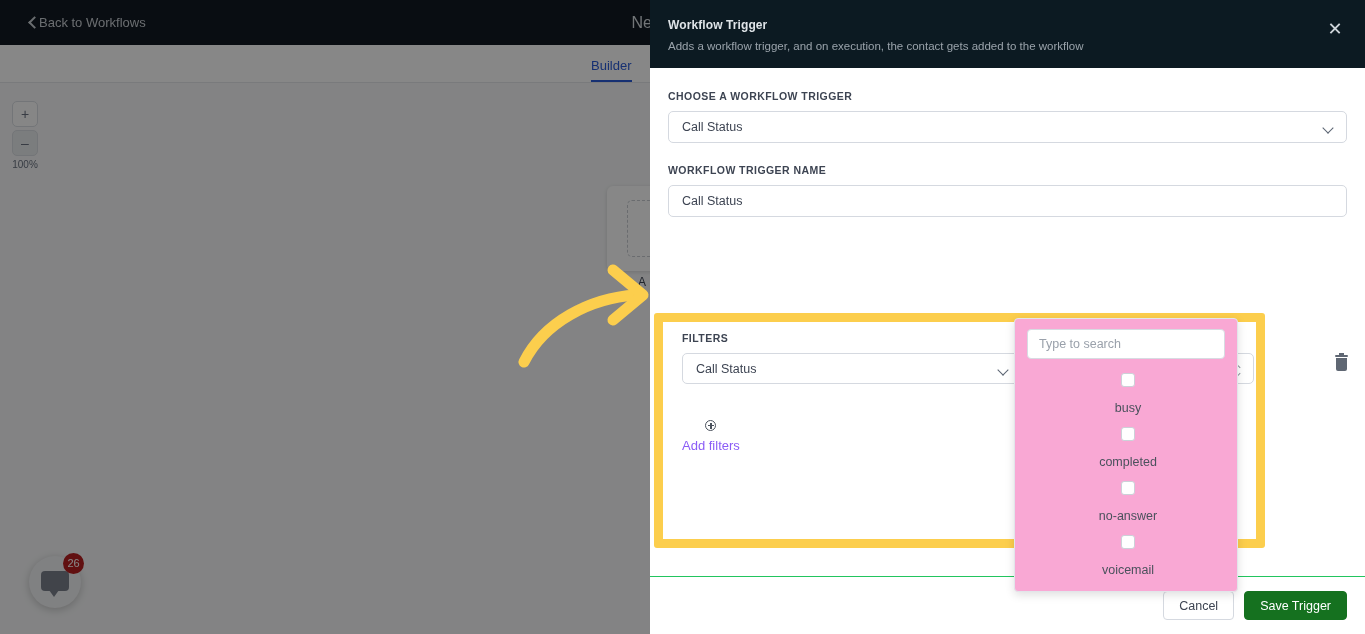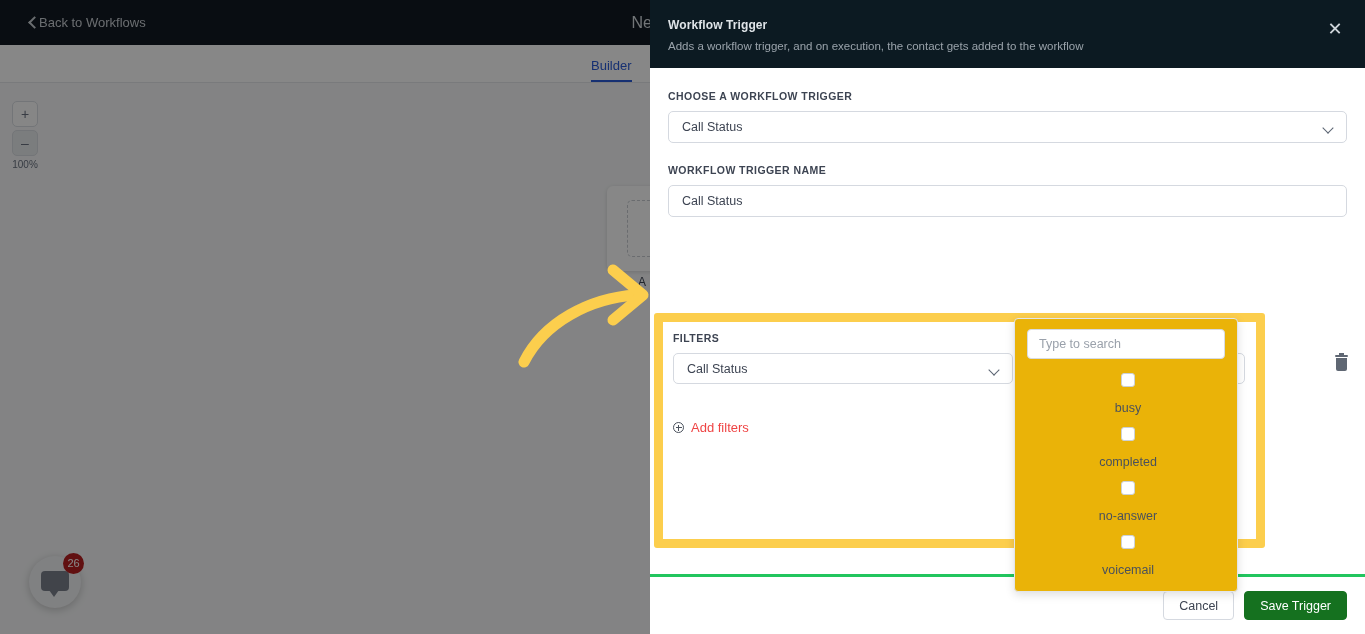--- a/index.html
+++ b/index.html
@@ -271,21 +271,21 @@
   }
 
   
   .highlight {
     position: absolute;
     left: 4px; top: 245px;
     width: 611px; height: 235px;
     border: 9px solid #fcce4d;
     border-radius: 3px;
     background: #ffffff;
-    padding: 10px 14px 0 10px;
+    padding: 10px 14px 0 19px;
     z-index: 25;
   }
   .filter-row {
     display: flex;
     gap: 14px;
     margin-top: 7px;
   }
   .filter-select {
     flex: 0 0 340px;
     height: 31px;
@@ -318,25 +318,26 @@
     width: 8px; height: 5px;
     border-left: 1.4px solid #8d949f;
     border-top: 1.4px solid #8d949f;
   }
   .stepper .up { top: 2px; transform: rotate(45deg); }
   .stepper .dn { bottom: 2px; transform: rotate(225deg); }
 
   .add-filters {
     margin-top: 36px;
     font-size: 13px;
-    color: #ef4444;
+    color: #8b5cf6;
     display: inline-flex;
     align-items: center;
     gap: 7px;
     cursor: pointer;
+    flex-direction: column;
   }
   .plus-circle {
     display: inline-block;
     width: 11px; height: 11px;
     border: 1.2px solid #4a515c;
     border-radius: 50%;
     position: relative;
   }
   .plus-circle:before, .plus-circle:after {
     content: "";
@@ -344,21 +345,21 @@
     background: #4a515c;
   }
   .plus-circle:before { left: 4px; top: 1.5px; width: 1.2px; height: 6px; }
   .plus-circle:after { left: 1.5px; top: 4px; width: 6px; height: 1.2px; }
 
   
   .dropdown {
     position: absolute;
     left: 1014px; top: 318px;
     width: 224px;
-    background: #eab308;
+    background: #f9a8d4;
     border: 1px solid #e2e5ea;
     border-radius: 4px;
     box-shadow: 0 3px 10px rgba(0,0,0,.13);
     z-index: 30;
     padding: 10px 0 8px 0;
   }
   .dropdown .search {
     margin: 0 12px 8px 12px;
     height: 30px;
     border: 1px solid #d7dbe2;
@@ -417,21 +418,21 @@
     position: absolute;
     top: 3px; left: 2px;
     width: 11px; height: 13px;
     background: #5f6773;
     border-radius: 0 0 2px 2px;
   }
 
   
   .panel-footer {
     flex: 0 0 auto;
-    border-top: 3px solid #22c55e;
+    border-top: 1px solid #22c55e;
     padding: 14px 18px;
     display: flex;
     justify-content: flex-end;
     gap: 10px;
   }
   .btn {
     height: 29px;
     border-radius: 4px;
     font-size: 12.5px;
     padding: 0 15px;

